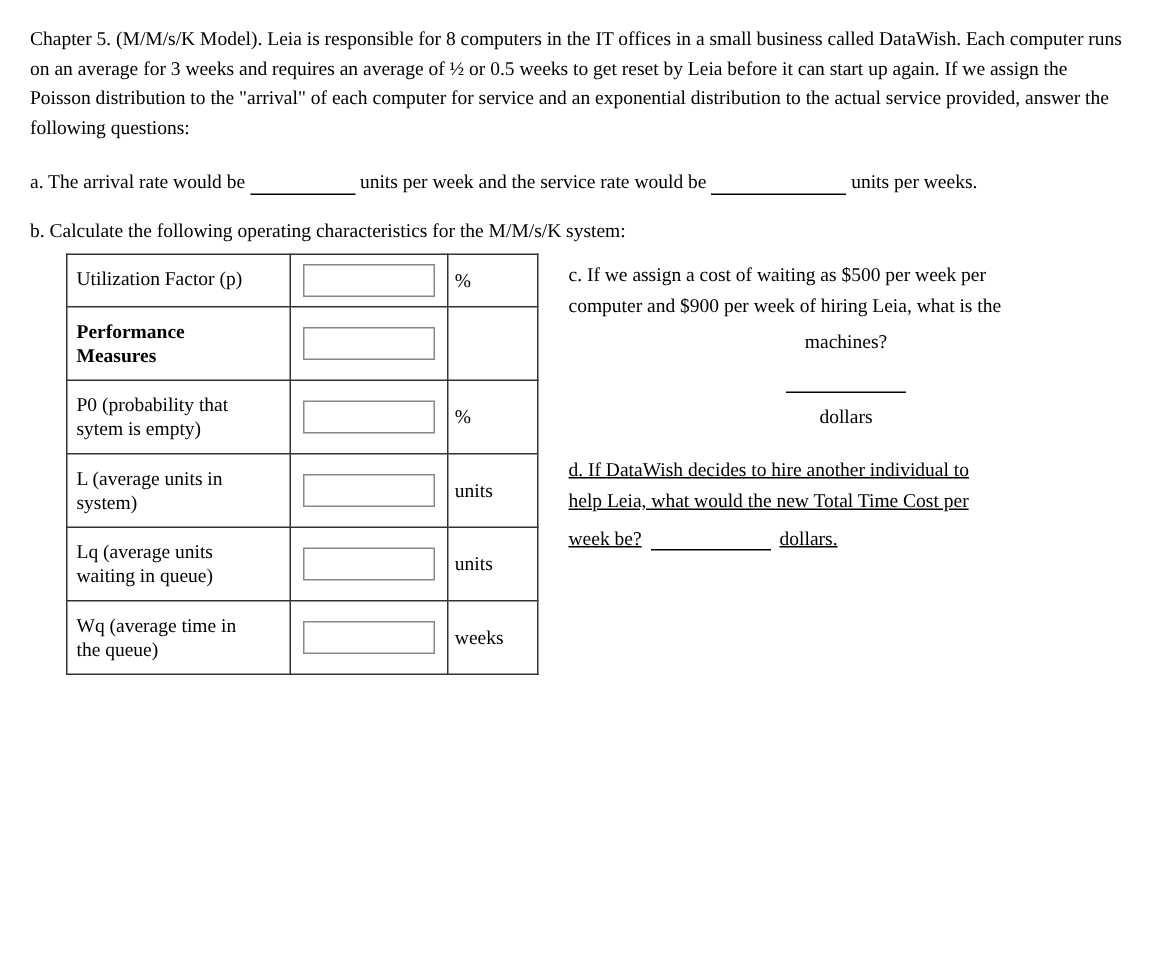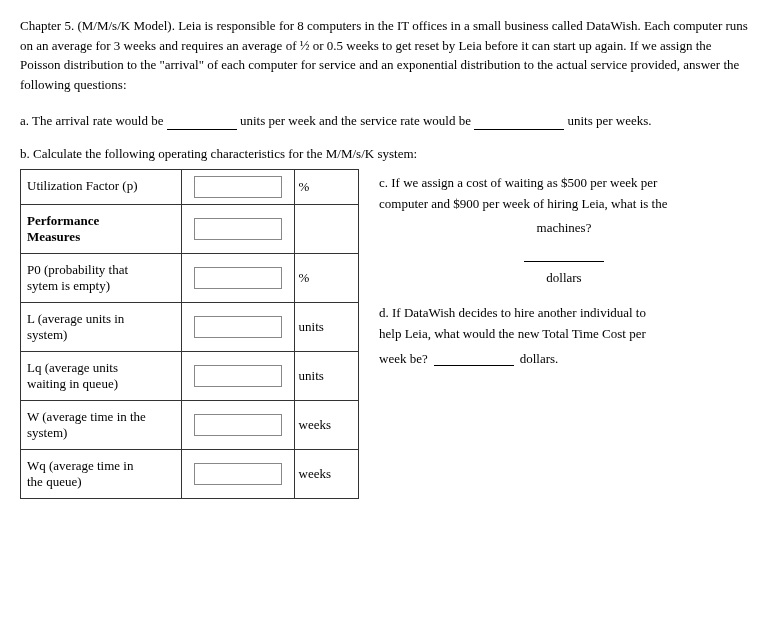--- a/index.html
+++ b/index.html
@@ -41,21 +41,22 @@
       flex: 0 0 auto;
     }
     .right-section {
       flex: 1;
       font-size: 13px;
       line-height: 1.6;
       padding-top: 4px;
     }
     .char-table {
       border-collapse: collapse;
-      width: 339px;
+      width: 315px;
+      margin-left: 24px;
     }
     .char-table td {
       border: 1px solid #333;
       padding: 6px 8px;
       vertical-align: middle;
     }
     .char-table .label-cell {
       width: 150px;
       vertical-align: top;
       padding: 8px 6px;
@@ -98,20 +99,21 @@
       margin: 0 auto;
     }
     .performance-label {
       font-weight: bold;
     }
     .right-section .question-c {
       margin-bottom: 14px;
     }
     .right-section .question-d {
       margin-bottom: 30px;
+      text-decoration: underline;
     }
   </style>
 </head>
 <body>
 
 <p class="intro-text">Chapter 5. (M/M/s/K Model). Leia is responsible for 8 computers in the IT offices in a small business called DataWish. Each computer runs on an average for 3 weeks and requires an average of ½ or 0.5 weeks to get reset by Leia before it can start up again. If we assign the Poisson distribution to the "arrival" of each computer for service and an exponential distribution to the actual service provided, answer the following questions:</p>
 
 <div class="question-a">
   <span>a. The arrival rate would be</span>
   <input class="inline-input" type="text" value="" style="">
@@ -163,27 +165,20 @@
         </tr>
 
         <tr>
           <td class="label-cell">Lq (average units<br>waiting in queue)</td>
           <td class="input-cell">
             <input class="table-input" type="text" style="">
           </td>
           <td class="unit-cell">units</td>
         </tr>
 
-        <tr>
-          <td class="label-cell">W (average time in the<br>system)</td>
-          <td class="input-cell">
-            <input class="table-input" type="text" style="">
-          </td>
-          <td class="unit-cell">weeks</td>
-        </tr>
 
         <tr>
           <td class="label-cell">Wq (average time in<br>the queue)</td>
           <td class="input-cell">
             <input class="table-input" type="text" style="">
           </td>
           <td class="unit-cell">weeks</td>
         </tr>
       </tbody>
     </table>
@@ -197,21 +192,21 @@
       <div style="display:flex; align-items:center; gap:6px; margin-top:4px;flex-direction:column;">
         <span>machines?</span>
         <input class="inline-input" type="text" style="width: 80px;">
         <span>dollars</span>
       </div>
     </div>
 
     <div class="question-d">
       <p>d. If DataWish decides to hire another individual to</p>
       <p>help Leia, what would the new Total Time Cost per</p>
-      <div style="display:flex; align-items:flex-start; gap:6px; margin-top:4px;">
+      <div style="display:flex; align-items:center; gap:6px; margin-top:4px;">
         <span>week be?</span>
         <input class="inline-input" type="text" style="width: 80px;">
         <span>dollars.</span>
       </div>
     </div>
   </div>
 
 </div>
 
 </body></html>

